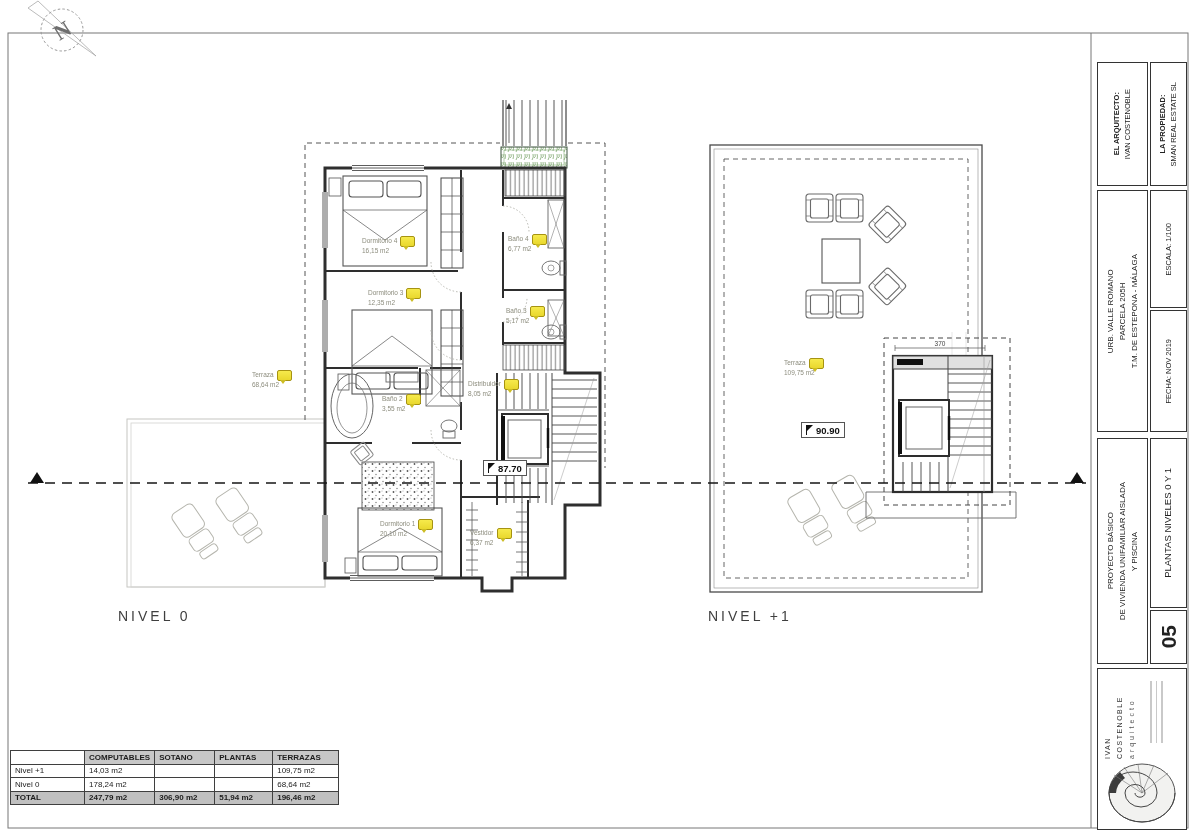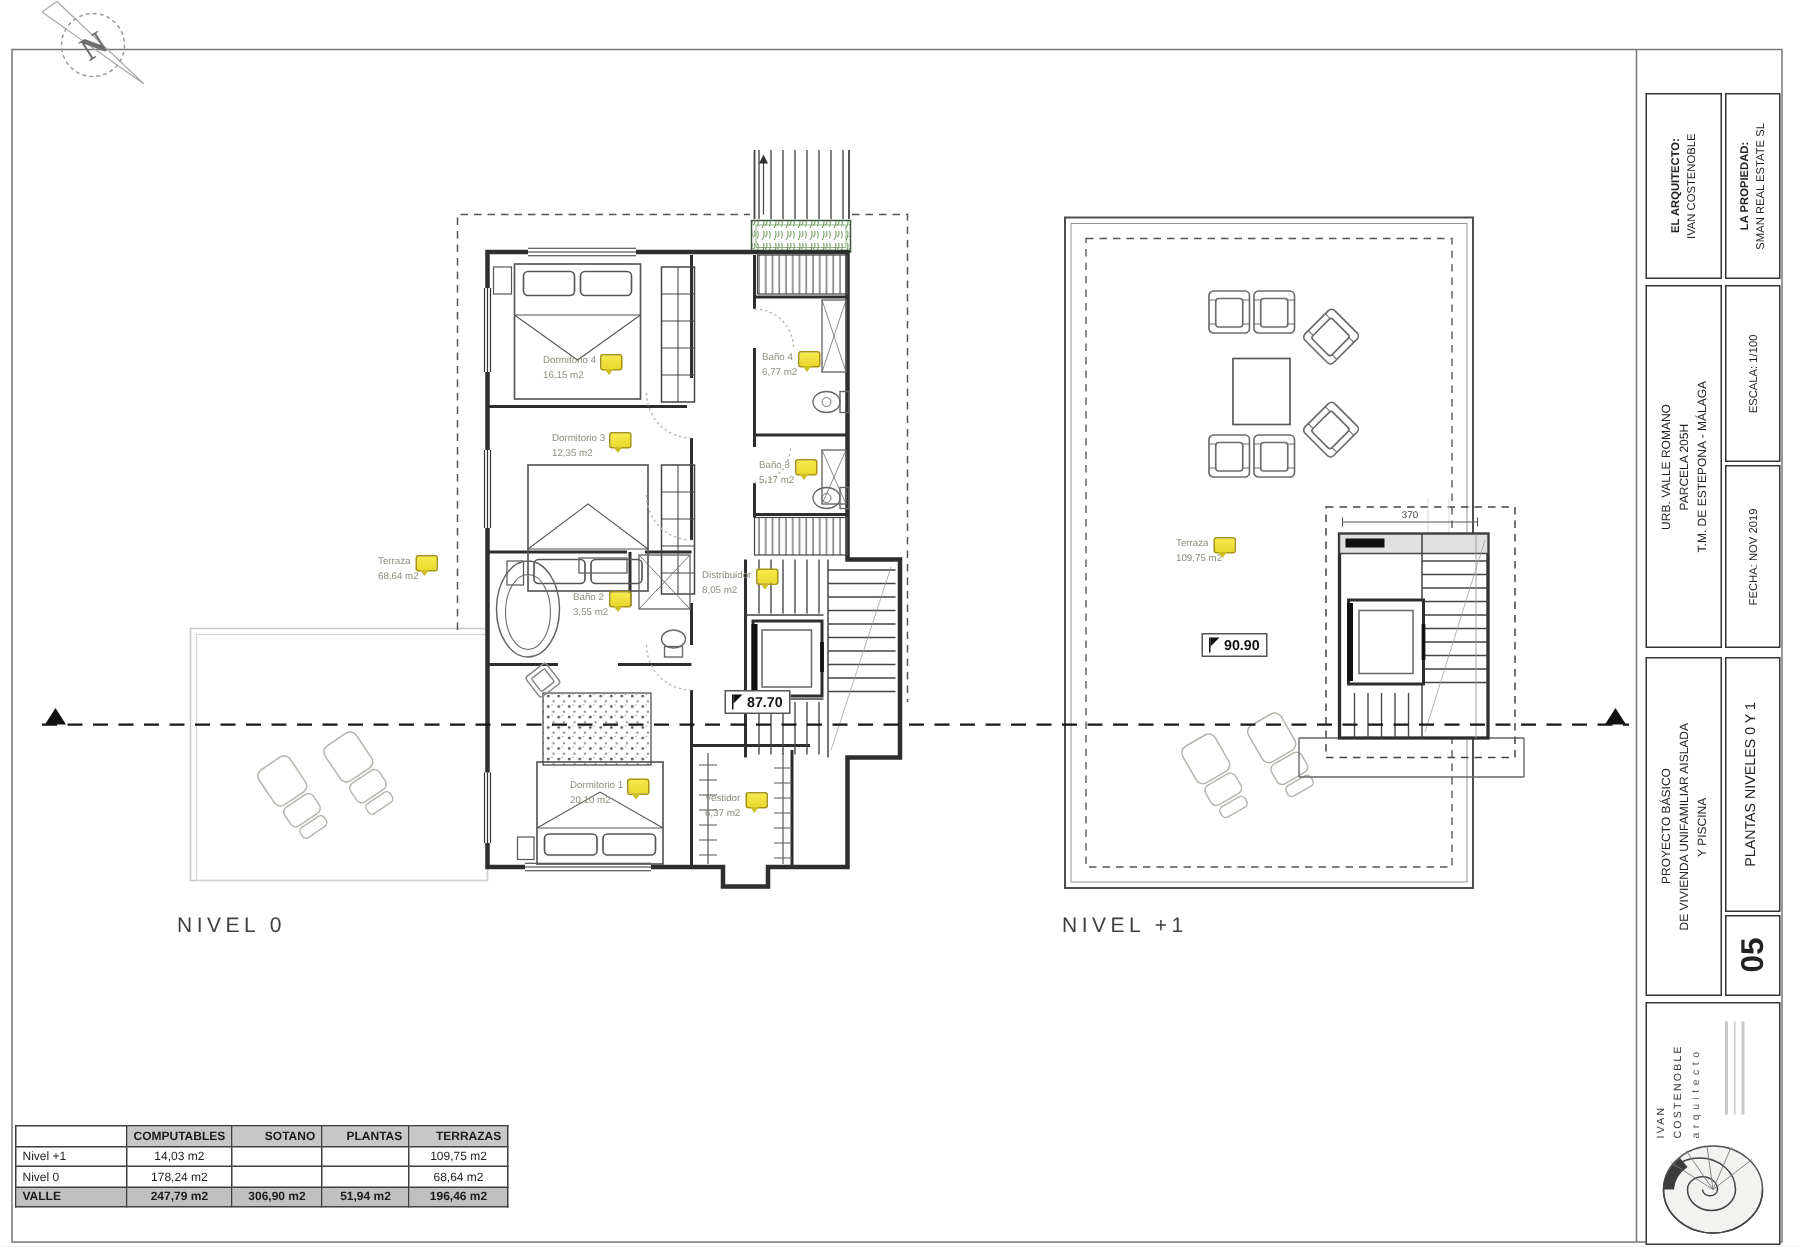--- a/index.html
+++ b/index.html
@@ -24,23 +24,23 @@
   .flag{position:relative;width:7px;height:10px;}
   .flag::before{content:"";position:absolute;top:0;left:1px;border-top:6px solid #111;border-right:6px solid transparent;}
   .flag::after{content:"";position:absolute;left:0;top:0;width:1.2px;height:10px;background:#111;}
 
   .nivel-label{position:absolute;font-size:14px;letter-spacing:3px;color:#3f3f3f;}
 
   
   table.areas{position:absolute;left:10px;top:750px;border-collapse:collapse;table-layout:fixed;
               font-size:8px;color:#1c1c1c;background:#fff;}
   table.areas th, table.areas td{border:1px solid #3f3f3f;height:12.5px;padding:0 4px;overflow:hidden;}
-  table.areas th{background:#c7c7c7;font-weight:bold;text-align:right;}
+  table.areas th{background:#c7c7c7;font-weight:bold;text-align:left;}
   table.areas th.blank{background:#fff;}
-  table.areas td{text-align:center;}
+  table.areas td{text-align:left;}
   table.areas td.rowlabel{text-align:left;}
   table.areas tr.total td{background:#c0c0c0;font-weight:bold;}
 
   
   .tb-box{position:absolute;border:1.2px solid #333;background:#fff;display:flex;align-items:center;justify-content:center;}
   .vtext{writing-mode:vertical-rl;transform:rotate(180deg);text-align:center;line-height:1.5;color:#222;}
   .vtext .b{font-weight:bold;}
   .fs7{font-size:7.5px;}
   .fs8{font-size:8px;}
   .fs9{font-size:9.5px;}
@@ -412,21 +412,21 @@
         <td>109,75 m2</td>
       </tr>
       <tr>
         <td class="rowlabel">Nivel 0</td>
         <td>178,24 m2</td>
         <td></td>
         <td></td>
         <td>68,64 m2</td>
       </tr>
       <tr class="total">
-        <td class="rowlabel">VALLE</td>
+        <td class="rowlabel">TOTAL</td>
         <td>247,79 m2</td>
         <td>306,90 m2</td>
         <td>51,94 m2</td>
         <td>196,46 m2</td>
       </tr>
     </tbody>
   </table>
 
   <div class="tb-box" style="left:1097px;top:62px;width:49px;height:122px">
     <div class="vtext fs7">

